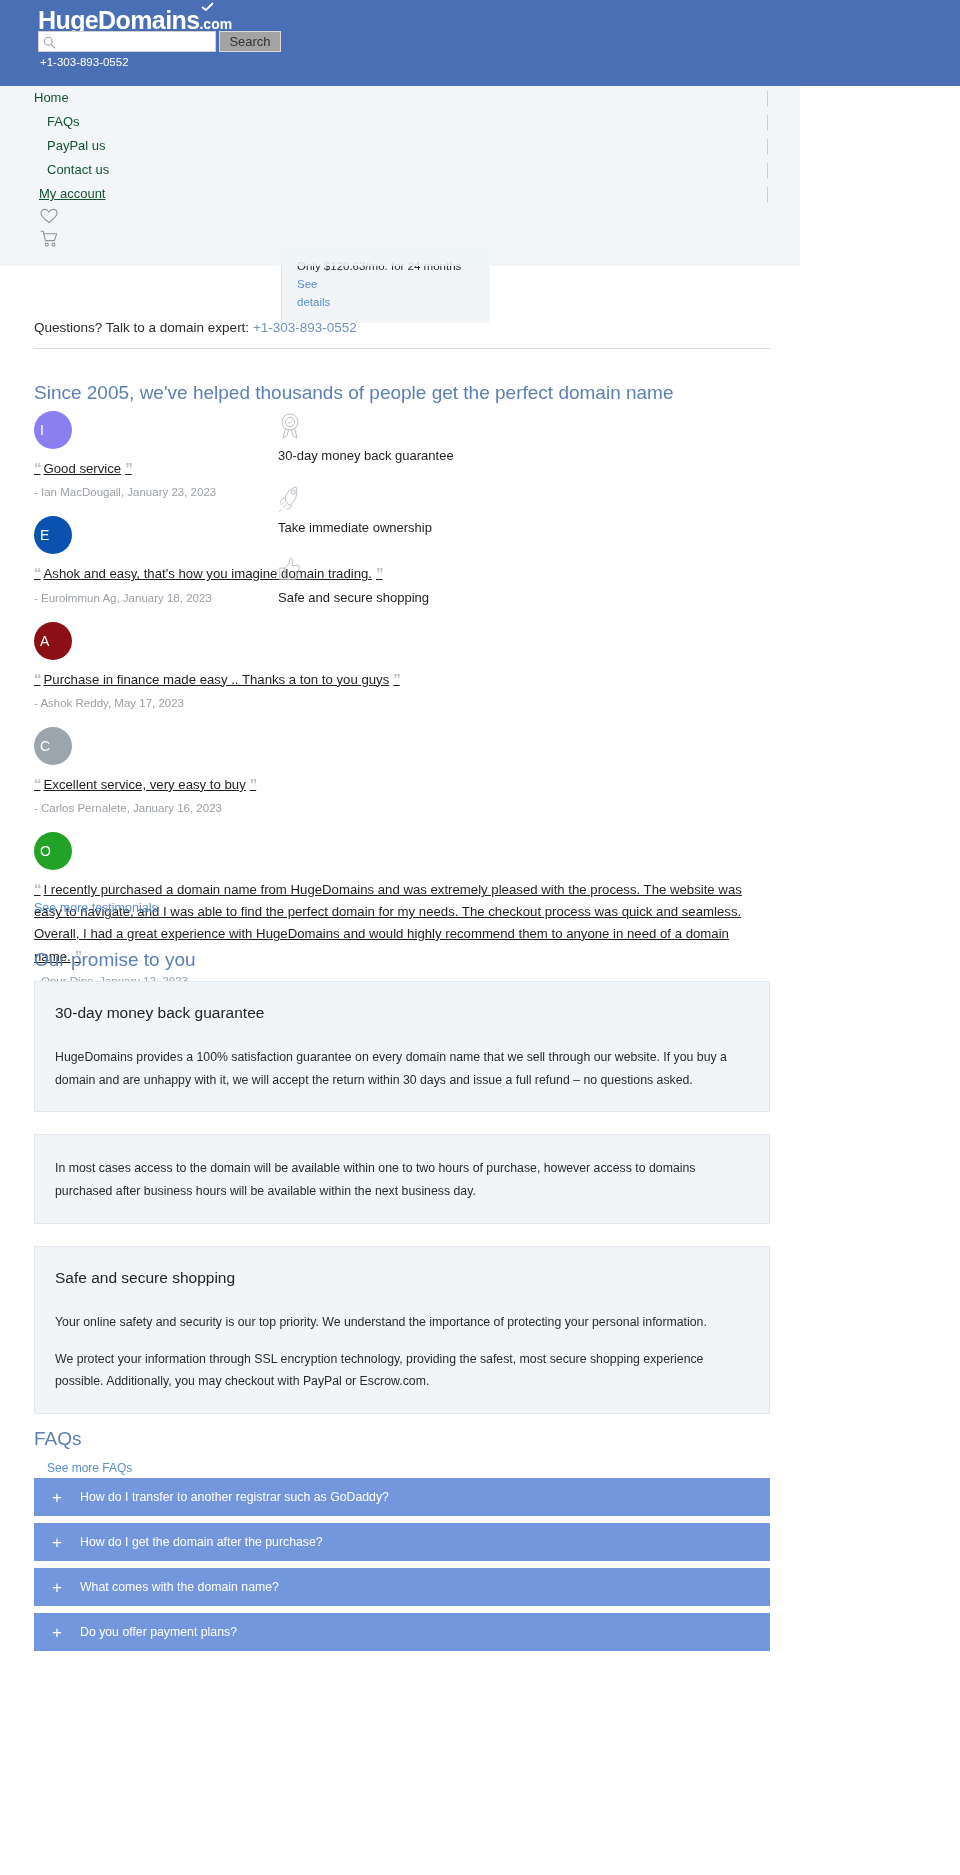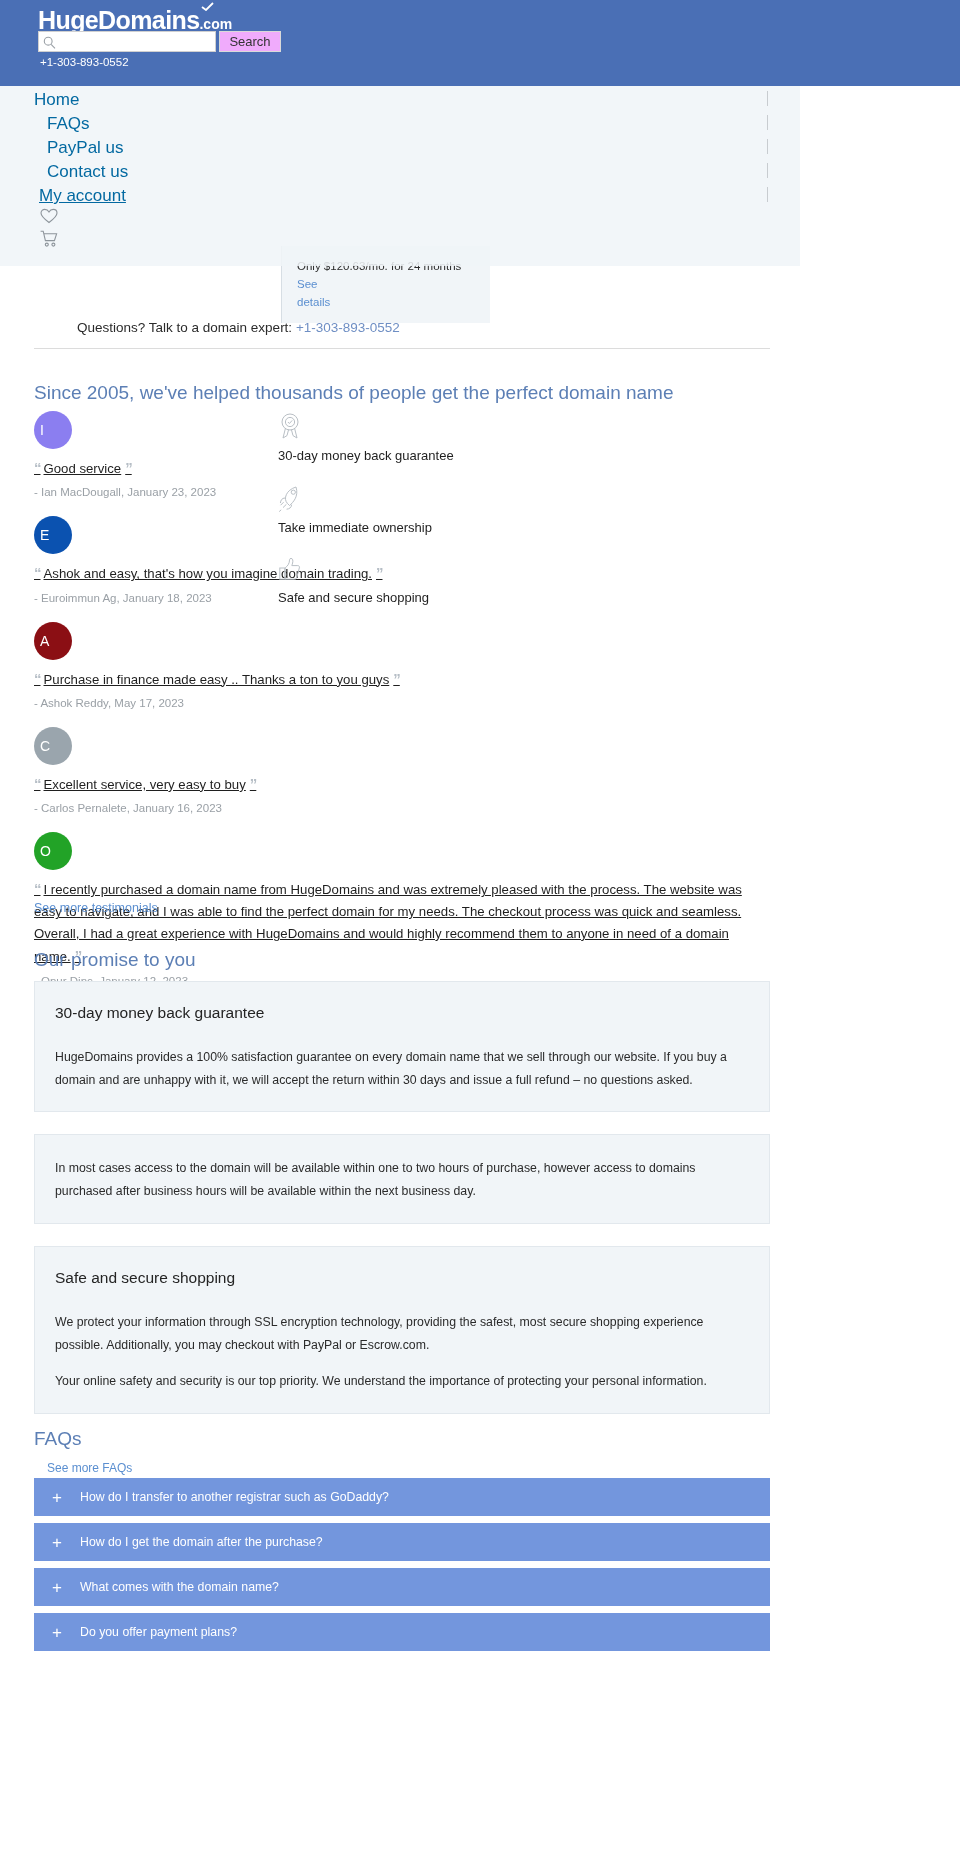--- a/index.html
+++ b/index.html
@@ -64,21 +64,21 @@
   #search-icon-holder {
     position: absolute;
     left: 5px;
     top: 4px;
     pointer-events: none;
   }
   #search-button {
     height: 21px;
     min-width: 62px;
     margin-left: 3px;
-    background: #f0abfc;
+    background: #a3a3a3;
     border: 1px solid #d9d9d9;
     font-size: 13px;
     color: #333;
     cursor: pointer;
     font-family: "Liberation Sans", sans-serif;
     padding: 0 8px;
   }
   #header-phone {
     position: absolute;
     left: 40px;
@@ -92,22 +92,22 @@
     position: absolute;
     left: 0;
     top: 80px;
     width: 800px;
     height: 186px;
     background: rgba(240,245,248,0.86);
     z-index: 4;
   }
   .nav-item {
     position: absolute;
-    font-size: 17px;
-    color: #0369a1;
+    font-size: 13px;
+    color: #14532d;
     white-space: nowrap;
   }
   .nav-divider {
     position: absolute;
     right: 32px;
     width: 1px;
     height: 15px;
     background: #c8ccd0;
   }
   .nav-icon {
@@ -118,21 +118,20 @@
   
   #content { position: relative; z-index: 1; }
 
   #expert-line {
     position: absolute;
     left: 34px;
     top: 234px;
     font-size: 13.5px;
     color: #2b2b2b;
     white-space: nowrap;
-    margin-left: 43px;
   }
   #expert-line .phone-link { color: #6f8fc4; }
 
   #hr-rule {
     position: absolute;
     left: 34px;
     top: 262px;
     width: 736px;
     height: 1px;
     background: #dcdcdc;
@@ -384,22 +383,22 @@
   <div id="promise-cards">
       <div class="promise-card">
         <h3>30-day money back guarantee</h3>
         <p>HugeDomains provides a 100% satisfaction guarantee on every domain name that we sell through our website. If you buy a domain and are unhappy with it, we will accept the return within 30 days and issue a full refund – no questions asked.</p>
       </div>
       <div class="promise-card">
         <p>In most cases access to the domain will be available within one to two hours of purchase, however access to domains purchased after business hours will be available within the next business day.</p>
       </div>
       <div class="promise-card">
         <h3>Safe and secure shopping</h3>
+        <p>Your online safety and security is our top priority. We understand the importance of protecting your personal information.</p>
         <p>We protect your information through SSL encryption technology, providing the safest, most secure shopping experience possible. Additionally, you may checkout with PayPal or Escrow.com.</p>
-        <p>Your online safety and security is our top priority. We understand the importance of protecting your personal information.</p>
       </div>
     </div>
 
   <h2 class="section-title" id="faq-heading">FAQs</h2>
   <a id="see-more-faqs" href="#">See more FAQs</a>
   <div id="faq-list">
       <div class="faq-item" style="background: rgb(115, 150, 221);">
         <span class="faq-plus">+</span>
         <span class="faq-label">How do I transfer to another registrar such as GoDaddy?</span>
       </div>

